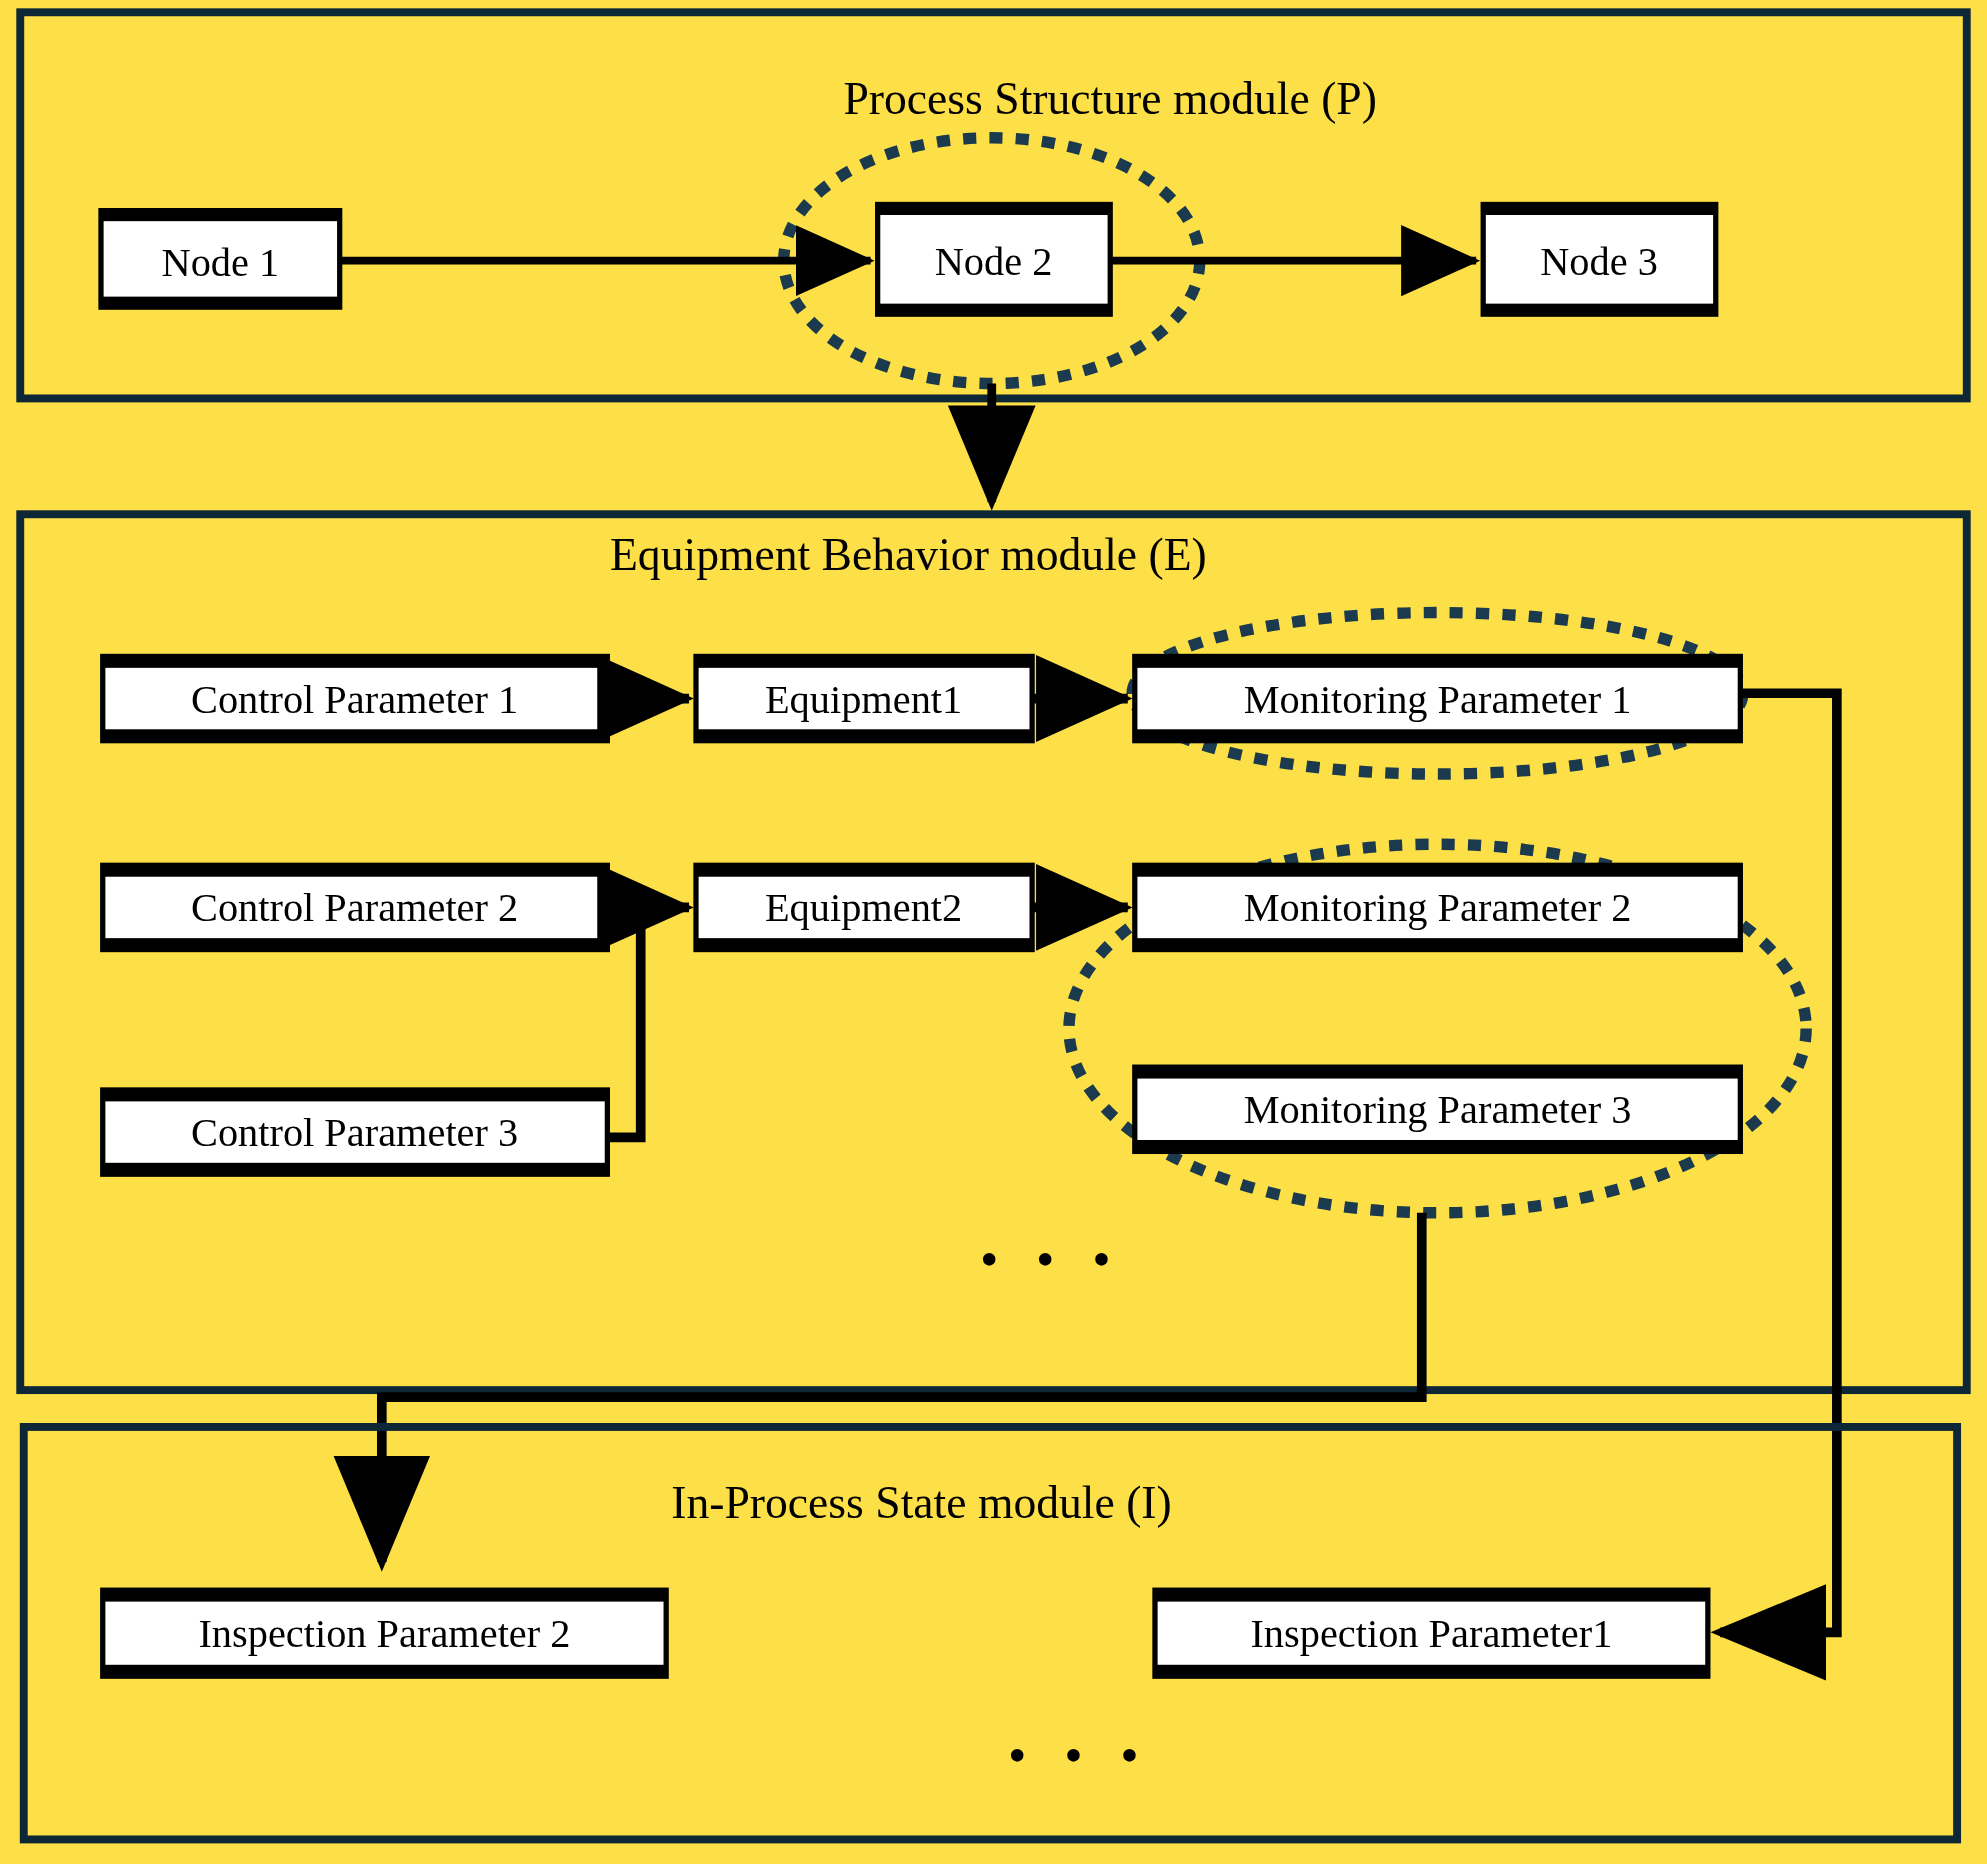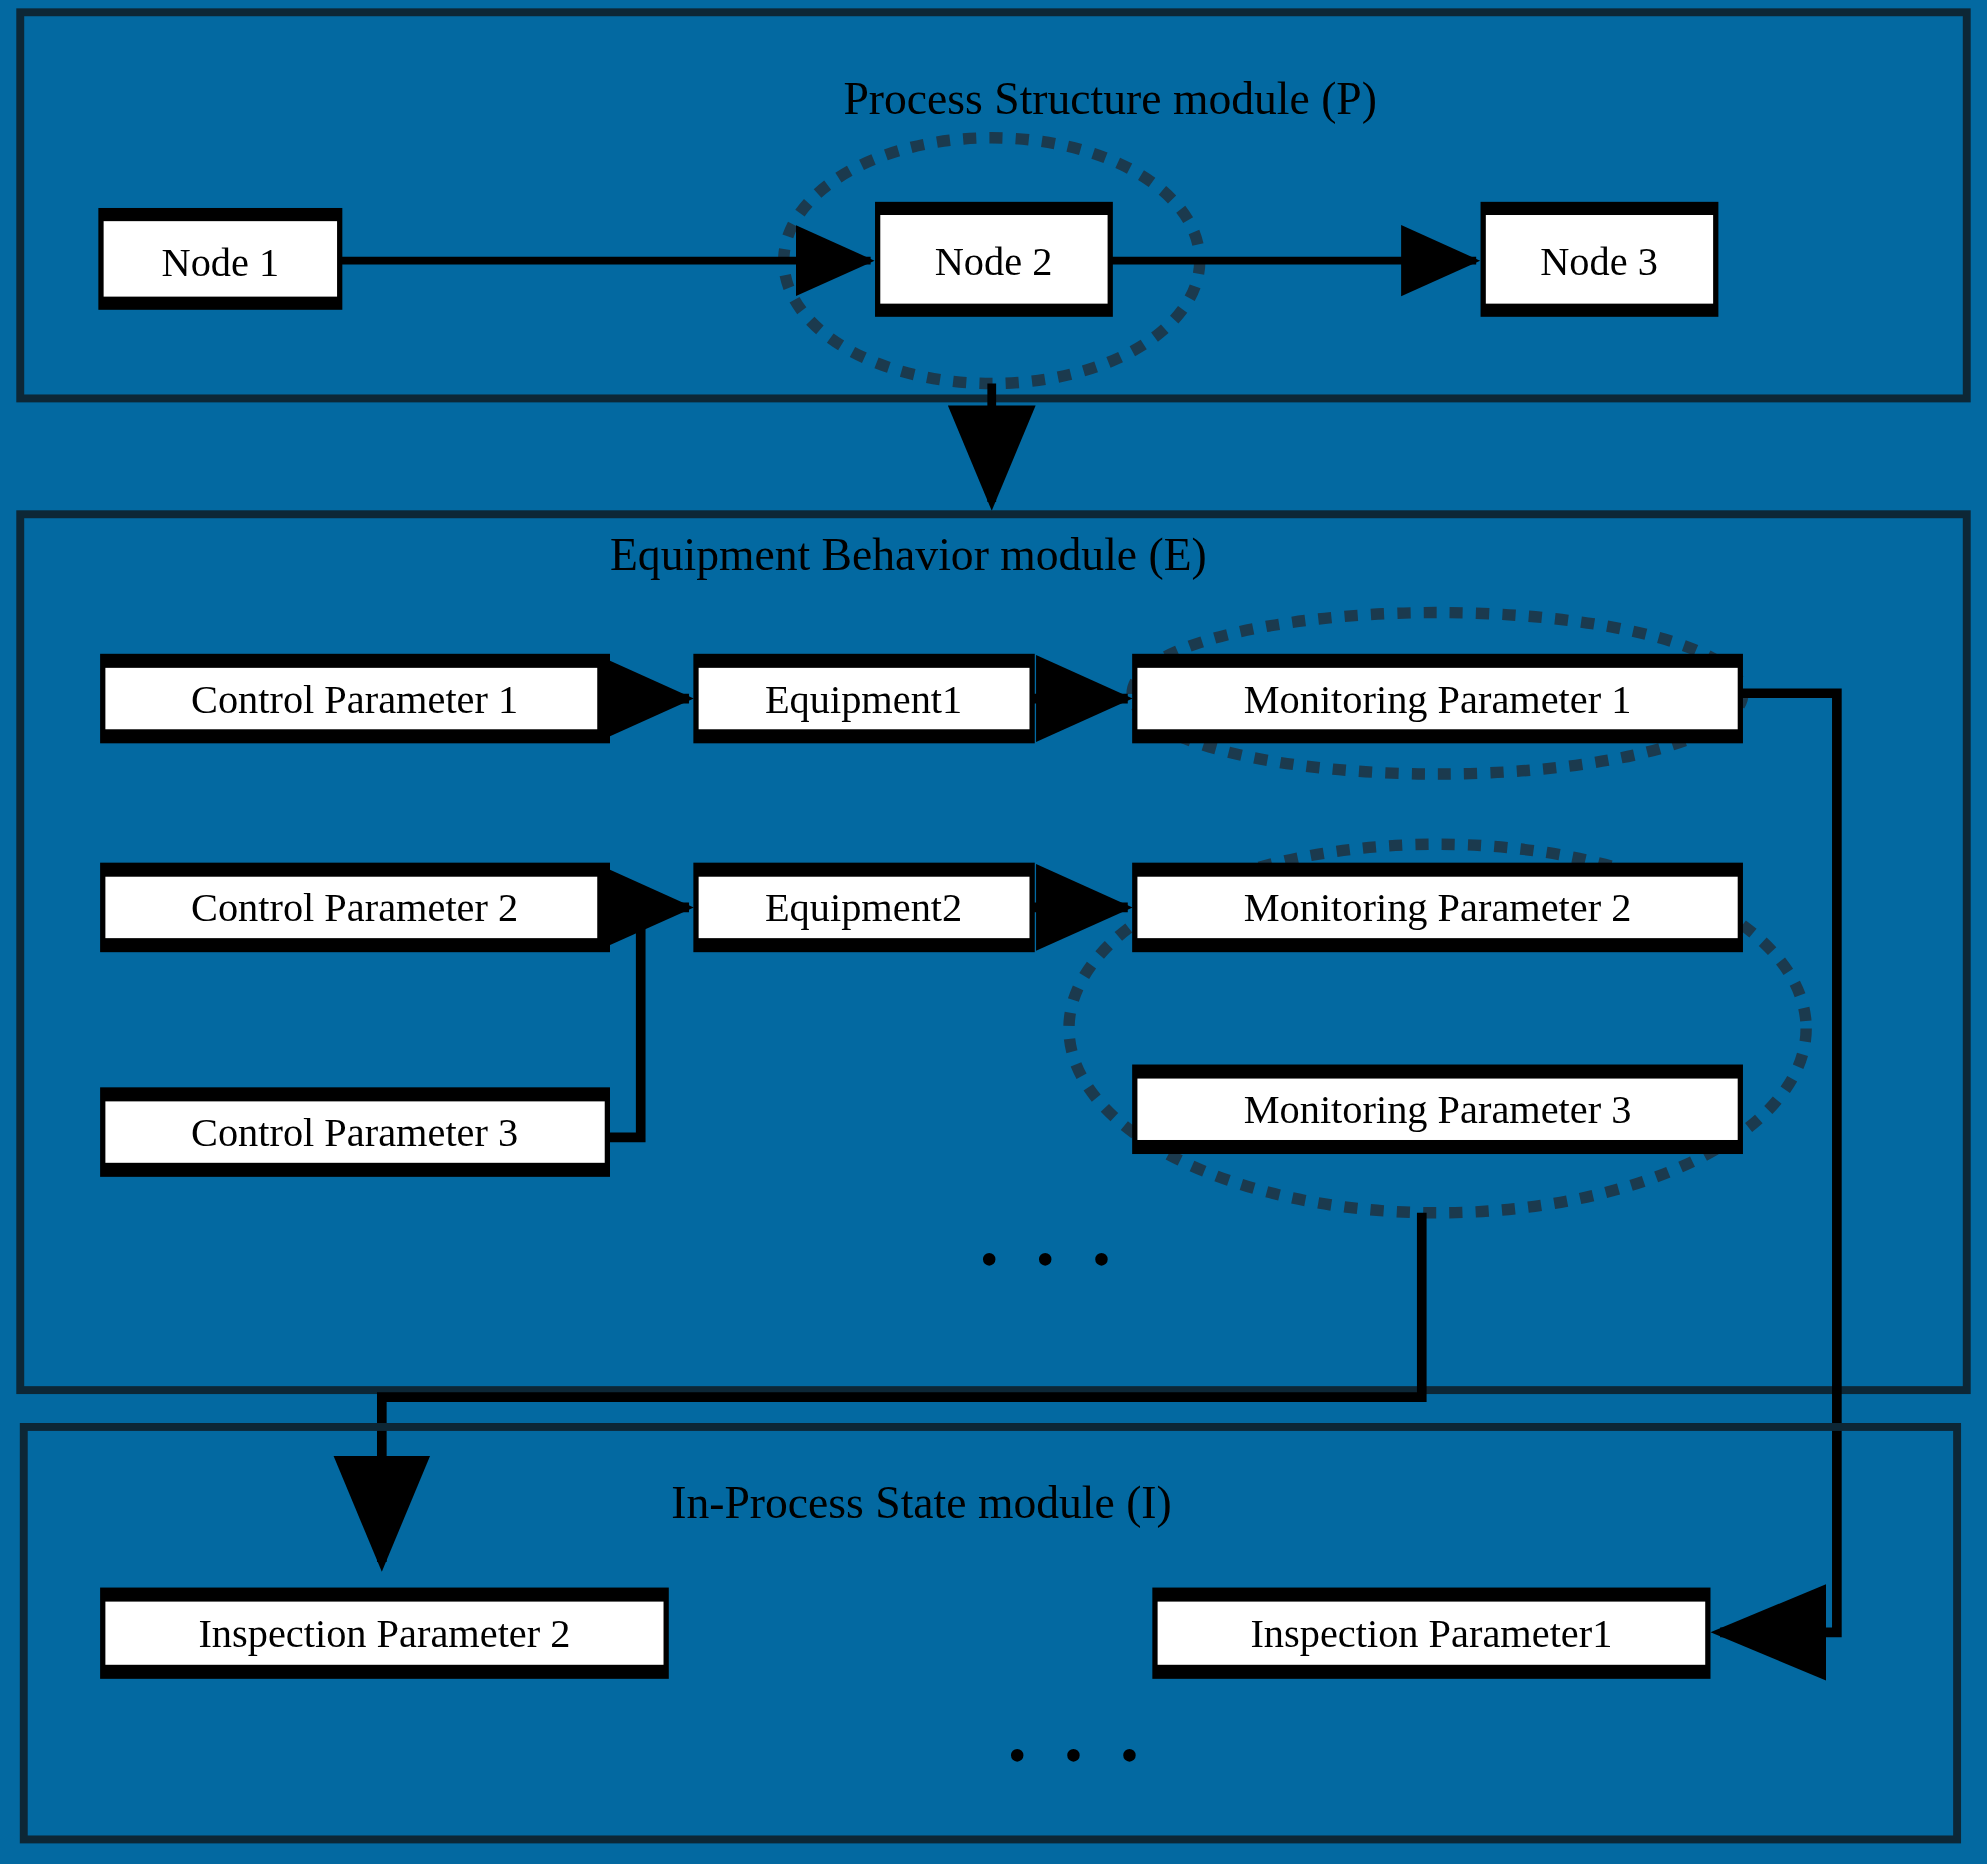--- a/index.html
+++ b/index.html
@@ -7,21 +7,21 @@
     padding: 0;
     background: #ffffff;
   }
   body {
     font-family: "Liberation Serif", "DejaVu Serif", serif;
   }
   #stage {
     position: relative;
     width: 1987px;
     height: 1864px;
-    background: #0369a1;
+    background: #fde047;
     overflow: hidden;
   }
   svg.diagram {
     position: absolute;
     left: 0;
     top: 0;
     width: 1987px;
     height: 1864px;
     display: block;
   }

